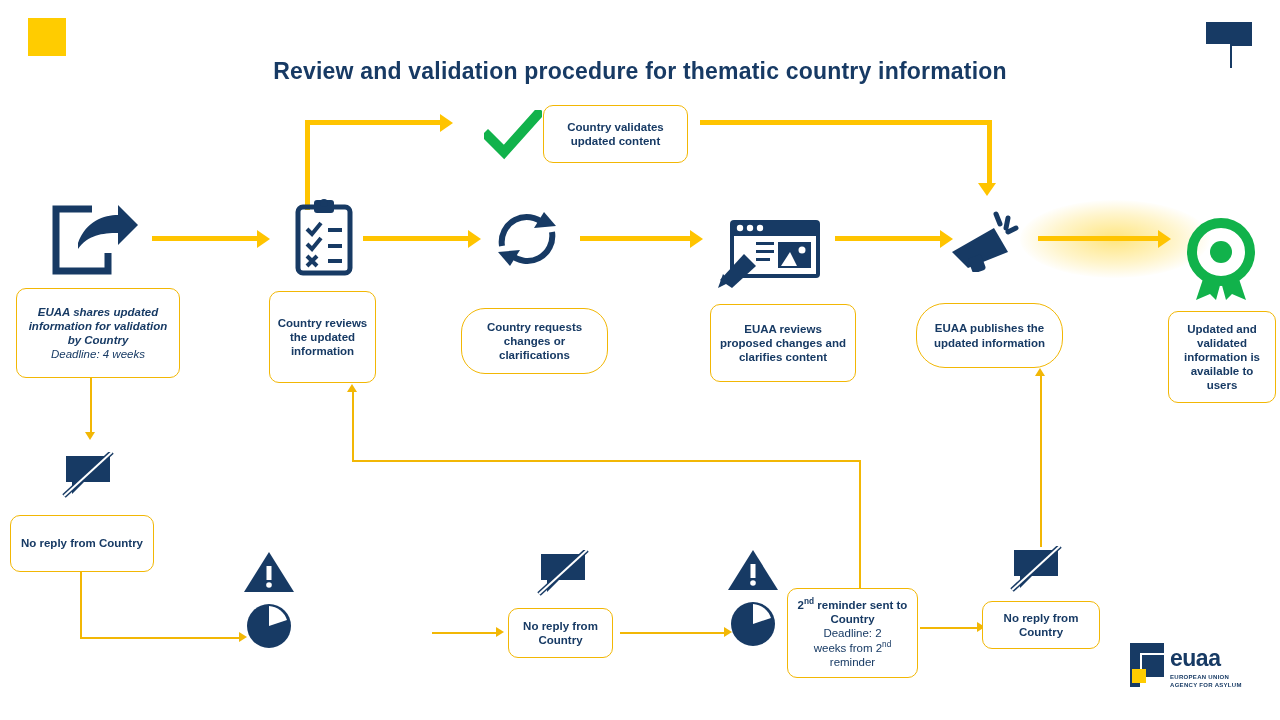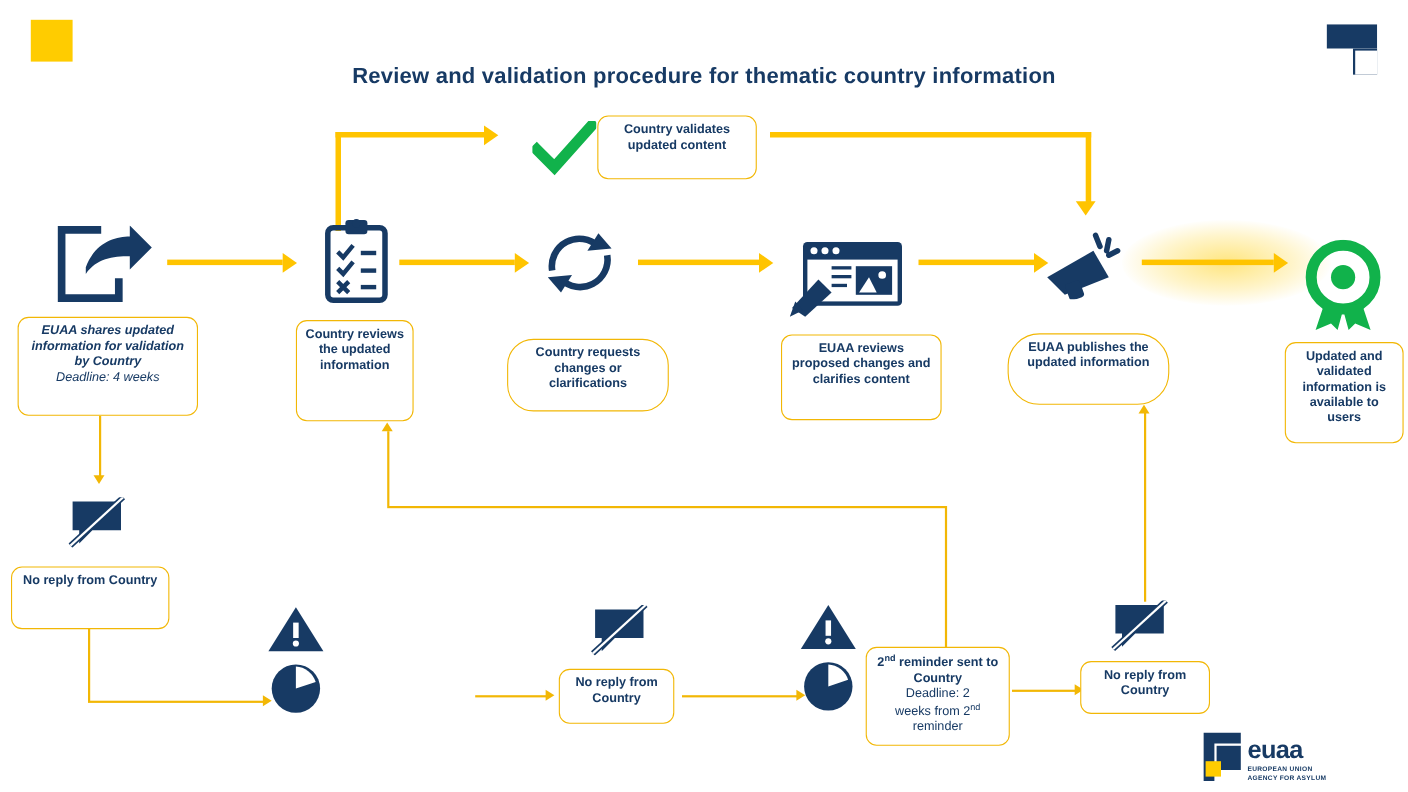--- a/index.html
+++ b/index.html
@@ -32,36 +32,36 @@
     width: 46px;
     height: 46px;
   }
   .title {
     position: absolute;
     left: 0;
     right: 0;
     top: 58px;
     text-align: center;
     color: #173A64;
-    font-size: 20px;
+    font-size: 23px;
     font-weight: bold;
     letter-spacing: 0.2px;
   }
   .box {
     position: absolute;
     box-sizing: border-box;
     border: 1.6px solid #F2B705;
     border-radius: 10px;
     background: #ffffff;
     color: #173A64;
     font-size: 11.5px;
     line-height: 1.22;
     text-align: center;
     display: flex;
-    align-items: flex-start;
+    align-items: center;
     justify-content: center;
     padding: 5px 6px;
     font-weight: bold;
   }
   .box .sub {
     font-weight: normal;
   }
   .box-inner {
     width: 100%;
   }
@@ -115,24 +115,23 @@
     border-bottom: 8px solid #F2B705;
   }
   .glow {
     position: absolute;
     border-radius: 50%;
     background: radial-gradient(ellipse at center, rgba(255,228,120,0.95) 0%, rgba(255,236,160,0.55) 45%, rgba(255,255,255,0) 72%);
   }
   .logo {
     position: absolute;
     right: 32px;
-    bottom: 0;
+    bottom: 23px;
     width: 118px;
     height: 54px;
-    padding-left: 36px;
   }
   .logo-text {
     position: absolute;
     left: 40px;
     top: 2px;
     color: #173A64;
     font-size: 23px;
     font-weight: bold;
     letter-spacing: -0.5px;
   }

